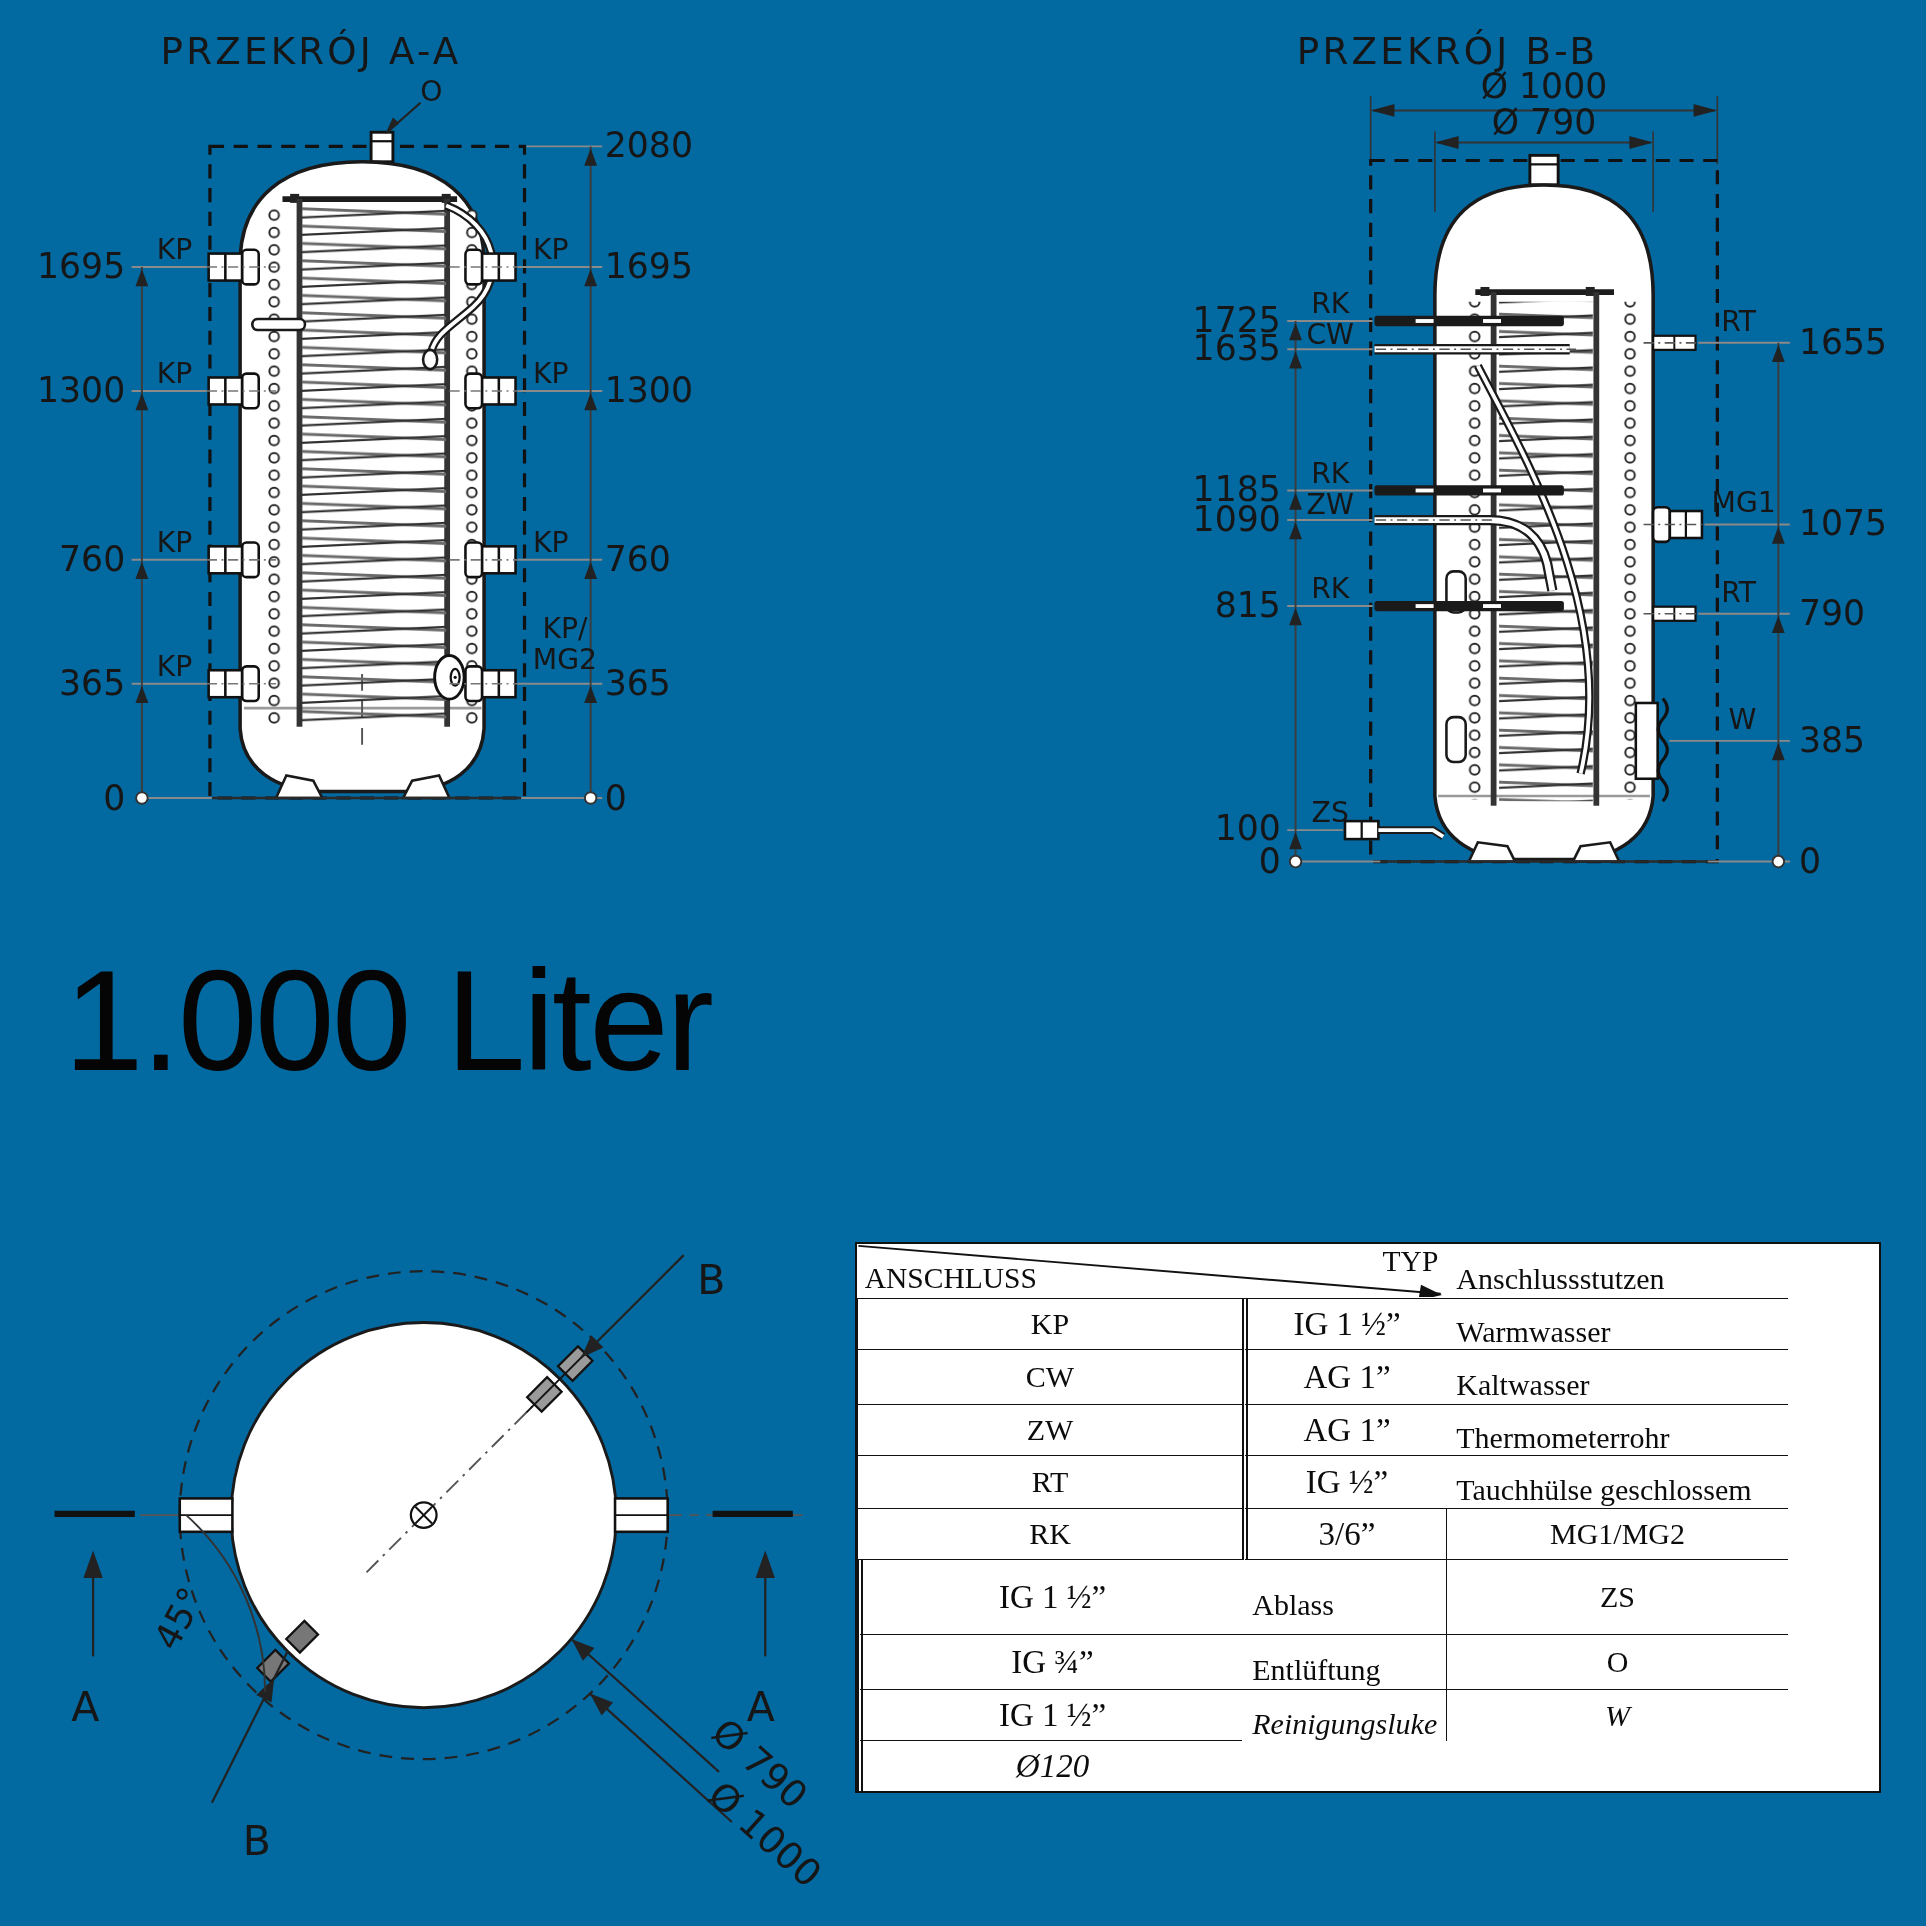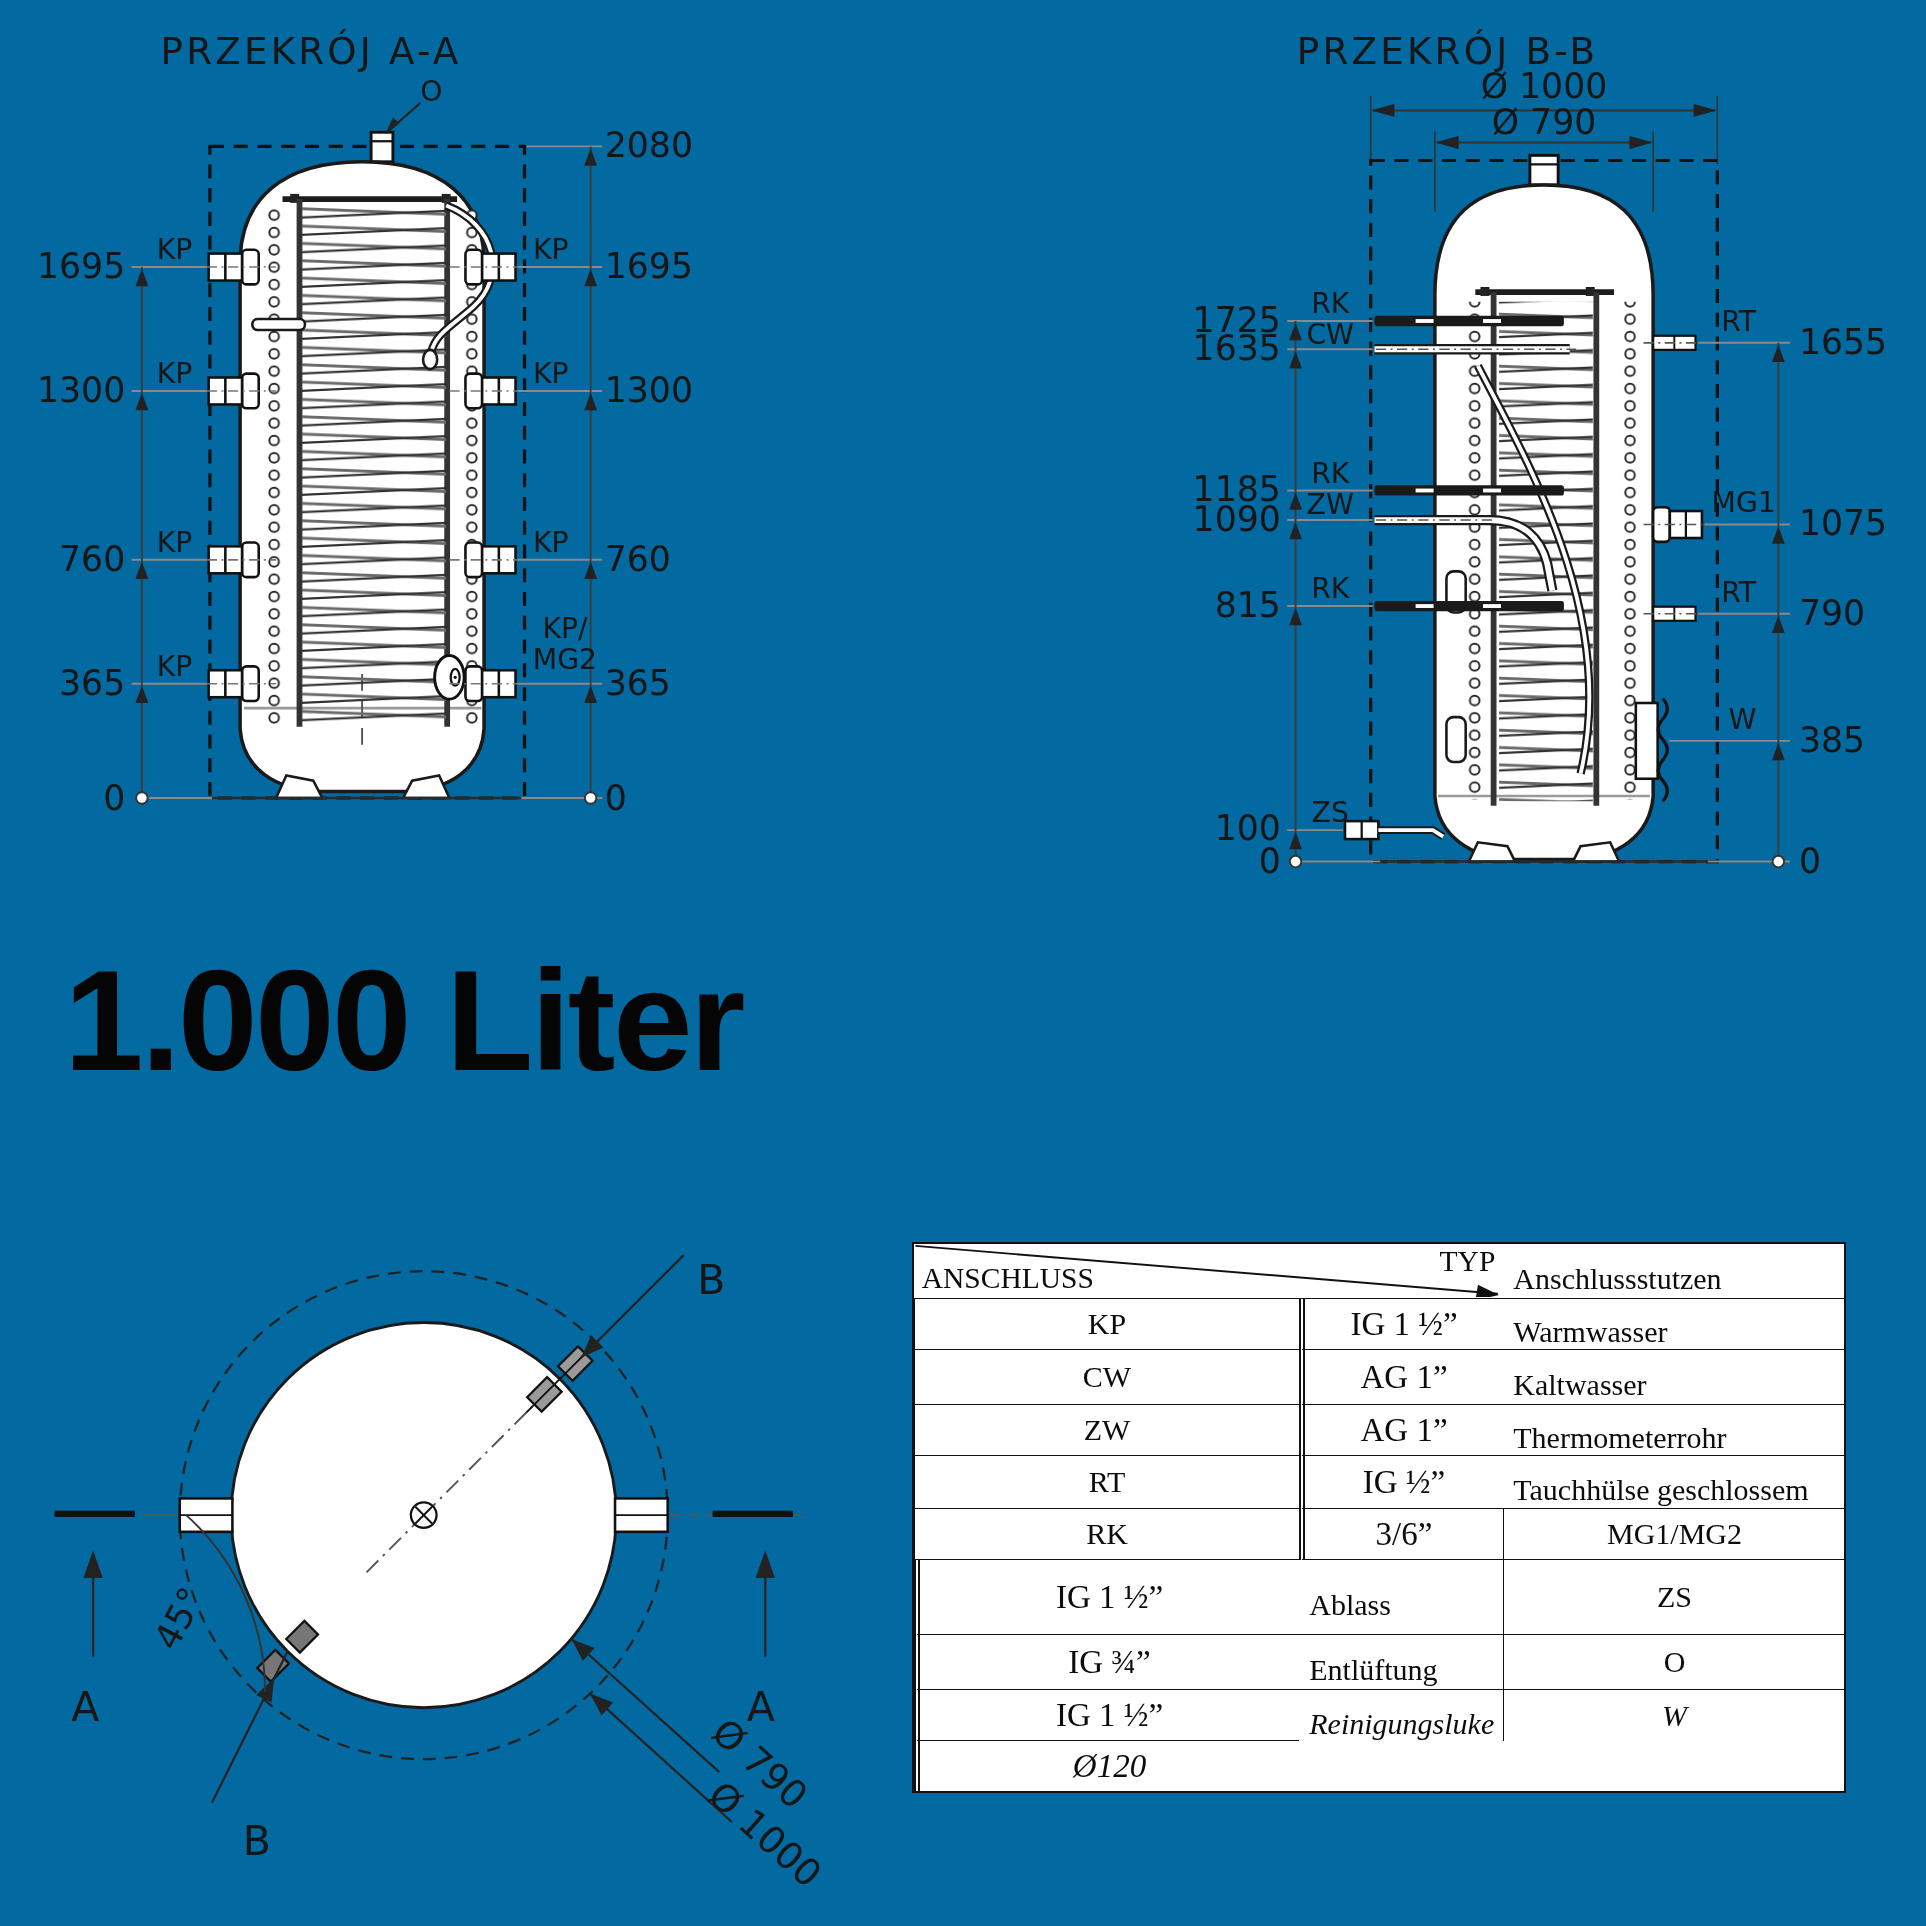--- a/index.html
+++ b/index.html
@@ -4,23 +4,23 @@
 <style>
   html,body{margin:0;padding:0;background:#fff;}
   #canvas{position:relative;width:1926px;height:1926px;background:#0369a1;overflow:hidden;
           font-family:"DejaVu Sans",sans-serif;color:#141414;}
   #drawing{position:absolute;left:0;top:0;}
   svg text{fill:#161616;}
   .dimnum{font-size:54px;}
   .dimlab{font-size:44px;}
   .title{font-size:58px;letter-spacing:5px;}
   .tvlab{font-size:64px;}
-  #volume{position:absolute;left:64px;top:939px;font-size:143px;font-weight:700;
+  #volume{position:absolute;left:64px;top:939px;font-size:143px;font-weight:400;
           letter-spacing:-2.6px;color:#050505;font-family:"Liberation Sans",sans-serif;white-space:nowrap;}
-  #conn-table{position:absolute;left:912px;top:1242px;width:934px;
+  #conn-table{position:absolute;left:855px;top:1242px;width:1026px;
               font-family:"Liberation Serif",serif;color:#0c0c0c;}
   .tbl{display:grid;grid-template-columns:385px 204px 342px;
        grid-template-rows:55px 51px 55px 51px 53px 51px 75px 55px 51px 50px;
        border:2.6px solid #111;background:#fff;box-sizing:border-box;}
   .tbl>div{box-sizing:border-box;display:flex;align-items:center;}
   .hdr-diag{grid-column:1/3;position:relative;border-bottom:1.9px solid #111;}
   .hdr-typ{position:absolute;top:1.3px;right:7.7px;font-size:29.5px;}
   .hdr-ans{position:absolute;bottom:2.6px;left:7.7px;font-size:29.5px;}
   .hdr-model{justify-content:center;font-size:31px;font-weight:bold;border-left:6.4px double #111;border-bottom:1.9px solid #111;}
   .c-name{padding-left:10.3px;font-size:30px;line-height:1.08;border-bottom:1.9px solid #111;margin-top:17px;}

